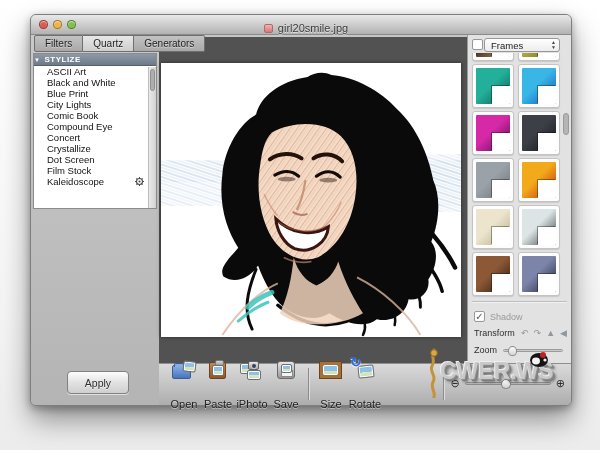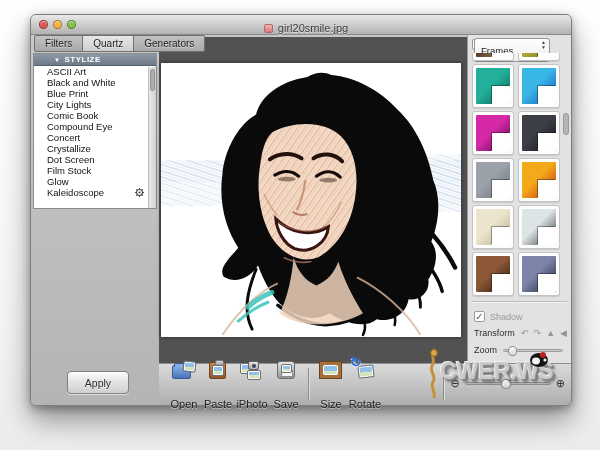--- a/index.html
+++ b/index.html
@@ -31,21 +31,21 @@
     background:linear-gradient(180deg,#c2c2c2,#a9a9a9); text-shadow:0 1px 0 rgba(255,255,255,.45); }
   .tab:first-child { border-left-width:1px; border-radius:2px 0 0 2px; }
   .tab:last-child { border-radius:0 2px 2px 0; }
   .tab.active { background:linear-gradient(180deg,#e8e8e8,#cdcdcd); }
 
   
   .left-panel { position:absolute; left:0; top:20px; bottom:0; width:128px;
     background:linear-gradient(180deg,#c9c9c9,#b4b4b4); border-radius:0 0 0 5px; }
   .filter-list { position:absolute; left:2px; top:18px; width:124px; height:156px;
     background:#ffffff; border:1px solid #8b8b8b; overflow:hidden; }
-  .flist-head { height:12px; display:flex; align-items:center; gap:4px; padding-left:20px;
+  .flist-head { height:12px; display:flex; align-items:center; gap:4px; padding-left:0;
     background:linear-gradient(180deg,#8d99a6 0%,#6e7a88 100%);
     color:#fff; font-size:8px; font-weight:bold; letter-spacing:.5px;
     border-bottom:1px solid #55606c; }
   .flist-head .tri { font-size:6px; line-height:6px; }
   .fitem { height:11px; line-height:11px; font-size:9.5px; color:#111; padding-left:13px;
     white-space:nowrap; }
   .fitem.sel { background:linear-gradient(180deg,#5a8ad4,#3568bc); color:#fff; }
   .krow { display:flex; align-items:center; justify-content:space-between; padding-right:12px; }
   .gear-svg { width:9px; height:9px; display:block; }
   .list-scrollbar { position:absolute; right:0; top:13px; bottom:0; width:8px;
@@ -64,21 +64,21 @@
   .canvas { position:absolute; left:2px; right:6px; top:26px; bottom:26px;
     background:#ffffff; box-shadow:0 0 4px rgba(0,0,0,.5); }
   .canvas svg { width:100%; height:100%; display:block; }
 
   
   .right-panel { position:absolute; right:0; top:20px; bottom:42px; width:104px;
     background:#e2e2e2; border-left:1px solid #9a9a9a; }
   .rp-controls { position:absolute; left:0; top:0; right:0; height:18px; }
   .rp-check { position:absolute; left:4px; top:4px; width:11px; height:11px;
     background:#fff; border:1px solid #979797; border-radius:2px; }
-  .rp-select { position:absolute; left:6px; top:3px; width:76px; height:24px;
+  .rp-select { position:absolute; left:16px; top:3px; width:76px; height:14px;
     background:linear-gradient(180deg,#ffffff,#ededed); border:1px solid #969696; border-radius:3px;
     display:flex; align-items:center; font-size:9.5px; color:#1b1b1b; padding-left:6px; }
   .rp-select .arrows { position:absolute; right:3px; top:1px; display:flex; flex-direction:column;
     line-height:5px; font-size:5px; color:#444; }
   .thumb-viewport { position:absolute; left:0; top:18px; right:0; height:248px; overflow:hidden; }
   .thumb-grid { position:absolute; left:4px; top:-36px; width:92px;
     display:grid; grid-template-columns:42px 42px; grid-auto-rows:44px; gap:3px 4px; }
   .thumb-cell { background:#fdfdfd; border:1px solid #c3c3c3; border-radius:3px; padding:3px;
     box-shadow:0 1px 1px rgba(0,0,0,.12); }
   .thumb-tex { width:100%; height:100%; position:relative; border-radius:1px; overflow:hidden; }
@@ -188,21 +188,20 @@
       <div class="fitem">ASCII Art</div>
       <div class="fitem">Black and White</div>
       <div class="fitem">Blue Print</div>
       <div class="fitem">City Lights</div>
       <div class="fitem">Comic Book</div>
       <div class="fitem">Compound Eye</div>
       <div class="fitem">Concert</div>
       <div class="fitem">Crystallize</div>
       <div class="fitem">Dot Screen</div>
       <div class="fitem">Film Stock</div>
-      <div class="fitem">Glow</div>
       <div class="fitem krow">
         <span>Kaleidoscope</span>
         <svg class="gear-svg" viewBox="0 0 12 12">
           <circle cx="6" cy="6" r="4" fill="none" stroke="#4a4a4a" stroke-width="1.4"></circle>
           <circle cx="6" cy="6" r="1.4" fill="#4a4a4a"></circle>
           <g stroke="#4a4a4a" stroke-width="1.4">
             <line x1="6" y1="0" x2="6" y2="2"></line>
               <line x1="6" y1="10" x2="6" y2="12"></line>
             <line x1="0" y1="6" x2="2" y2="6"></line>
               <line x1="10" y1="6" x2="12" y2="6"></line>

